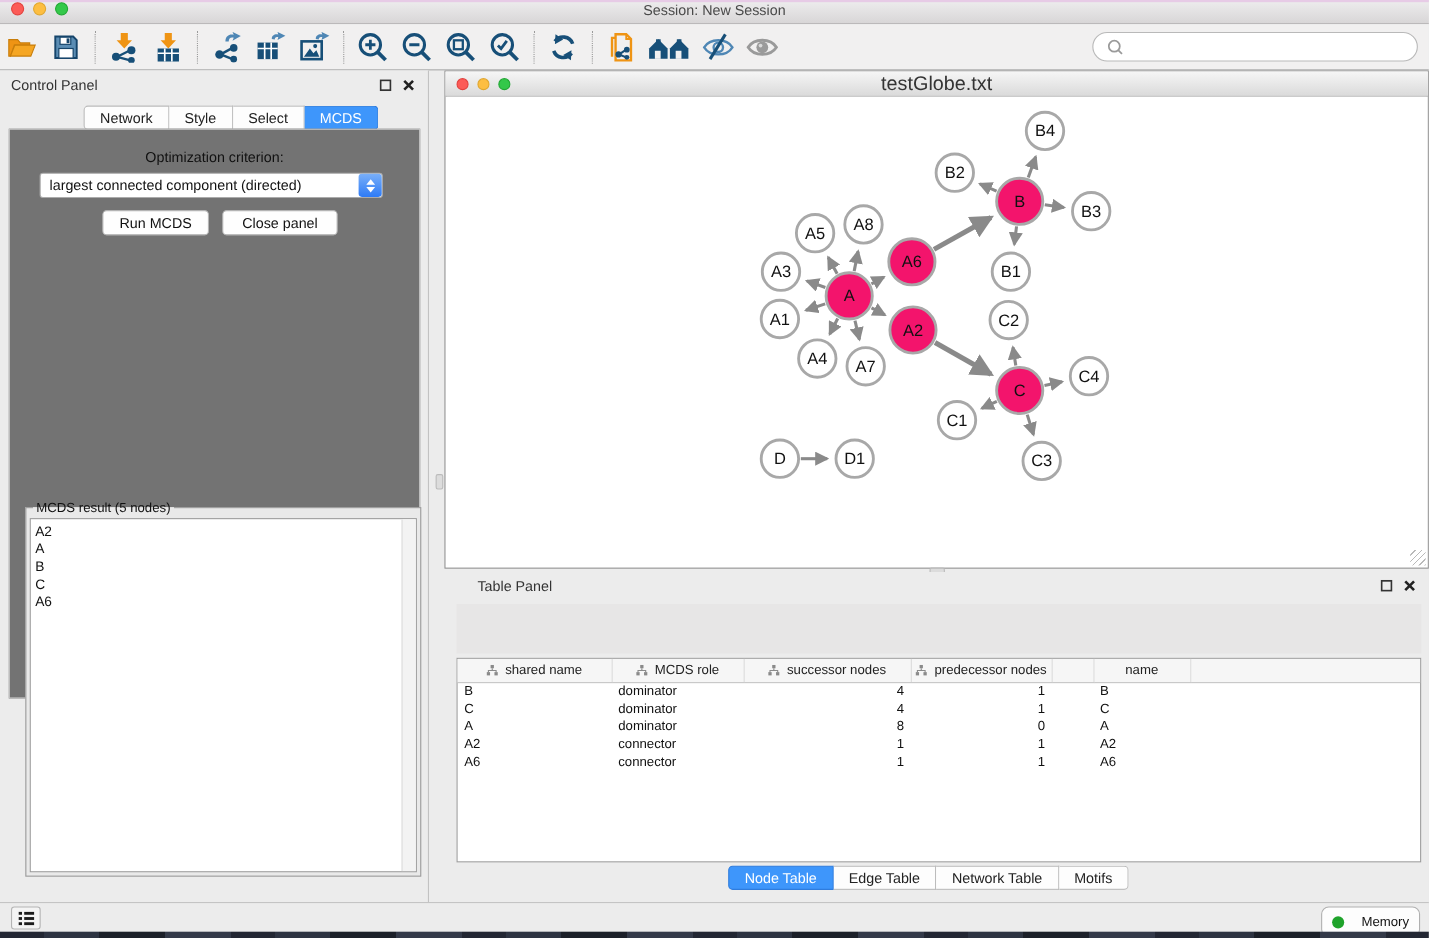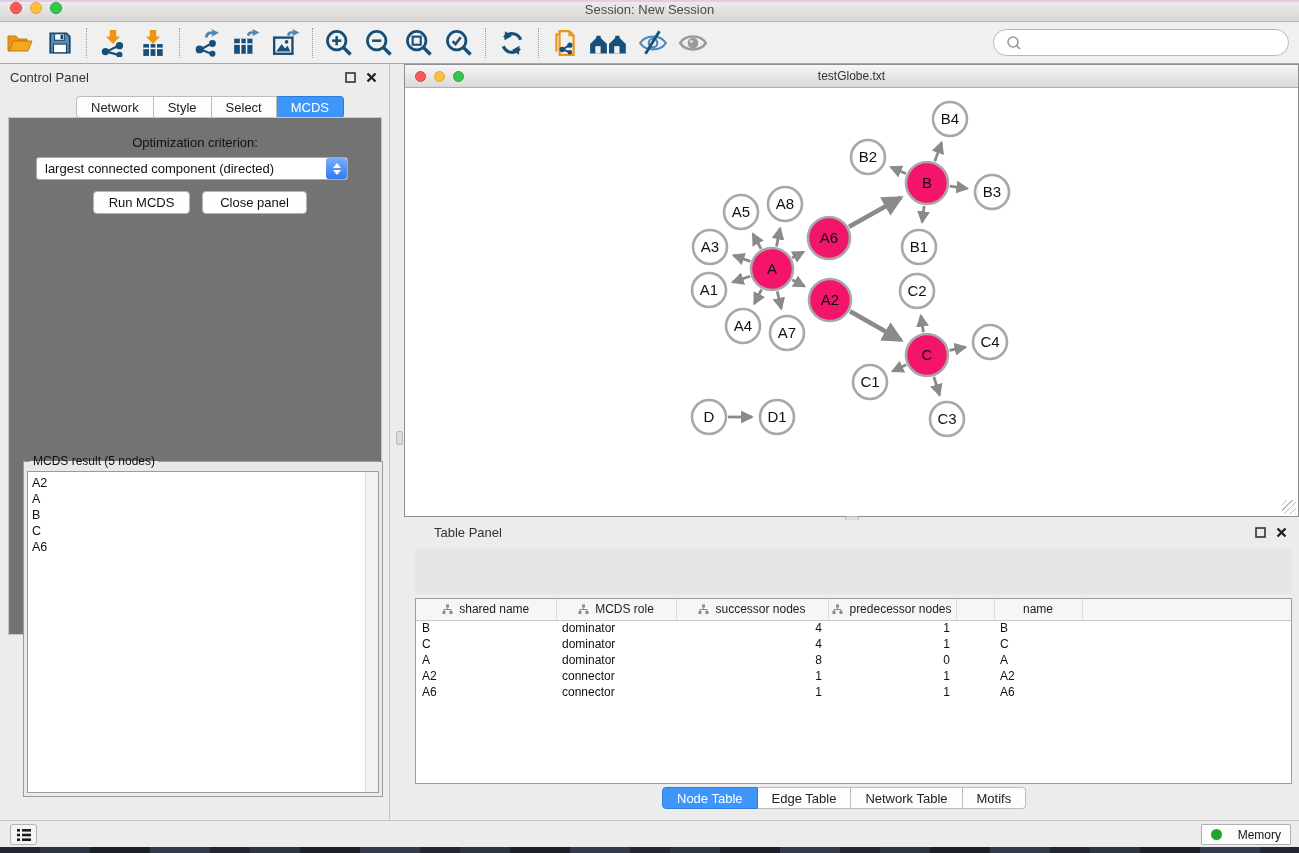--- a/index.html
+++ b/index.html
@@ -55,21 +55,21 @@
   #mcds-listbox { width:100%; height:100%; background:#fff; border:1px solid #9b9b9b; position:relative; overflow:hidden; }
   #mcds-result-list { list-style:none; padding:3px 0 0 4px; }
   #mcds-result-list li { font-size:12.5px; line-height:16px; color:#111; }
   #mcds-scroll { position:absolute; right:0; top:0; width:13px; height:100%; background:#f3f3f3; border-left:1px solid #ddd; }
 
   
   #network-window { left:404px; top:64px; width:895px; height:453px; background:#fff; border:1px solid #8f8f8f; }
   #nw-titlebar { position:absolute; left:0; top:0; width:100%; height:23px;
     background:linear-gradient(#f6f6f6,#dadada); border-bottom:1px solid #aeaeae; display:flex; align-items:center; }
   #nw-titlebar .lights .light { width:11px; height:11px; }
-  #nw-titlebar .title { position:absolute; left:0; right:0; text-align:center; font-size:12px; color:#333; }
+  #nw-titlebar .title { position:absolute; left:0; right:0; text-align:center; font-size:18px; color:#333; }
   #nw-canvas { position:absolute; left:1px; top:23px; width:891px; height:427px; background:#fff; }
   #resize-grip { position:absolute; right:2px; bottom:2px; width:14px; height:14px;
     background:repeating-linear-gradient(135deg, transparent 0 3px, #b9b9b9 3px 4px); }
   .split-handle-v { left:396px; top:431px; width:7px; height:14px; background:#dcdcdc; border:1px solid #bbb; border-radius:2px; }
   .split-handle-h { left:845px; top:516px; width:14px; height:6px; background:#dcdcdc; border:1px solid #bbb; border-radius:2px; }
 
   
   #table-panel { left:404px; top:520px; width:895px; height:300px; background:#ececec; }
   #tp-header { position:absolute; left:14px; top:5px; font-size:13px; color:#333;margin-left:16px; }
   #tp-toolbar { position:absolute; left:11px; top:29px; width:877px; height:45px; background:#e7e6e6;
@@ -83,22 +83,22 @@
   #node-table th .hwrap { display:flex; align-items:center; justify-content:center; gap:6px; }
   #node-table td { font-size:12px; height:16px; padding:0 6px; color:#111; white-space:nowrap; overflow:hidden; }
   td.al { text-align:left; padding-left:14px; }
   td.ar { text-align:right; padding-right:14px; }
   #tp-tabs { position:absolute; left:258px; top:267px; display:flex; }
 
   
   #statusbar { left:0; top:820px; width:1299px; height:27px; background:#ececec; border-top:1px solid #c4c4c4; }
   #list-btn { position:absolute; left:10px; top:3px; width:27px; height:21px; background:#f4f4f4;
     border:1px solid #b4b4b4; border-radius:3px; display:flex; align-items:center; justify-content:center; }
-  #memory-btn { position:absolute; right:8px; top:3px; height:21px; padding:0 9px; background:#fdfdfd;
-    border:1px solid #b0b0b0; border-radius:1px; display:flex; align-items:center; gap:16px; font-size:12px; color:#111; }
+  #memory-btn { position:absolute; right:8px; top:3px; height:28px; padding:0 9px; background:#fdfdfd;
+    border:1px solid #b0b0b0; border-radius:7px; display:flex; align-items:center; gap:16px; font-size:12px; color:#111; }
   #memory-dot { width:11px; height:11px; border-radius:50%; background:#1fa32b; }
   #desktop-strip { left:0; top:847px; width:1299px; height:6px;
     background:repeating-linear-gradient(90deg,#232733 0 40px,#2e3442 40px 90px,#1c2029 90px 150px,#343a49 150px 210px); }
 
   svg { display:block; }
   .navy { fill:#174f78; }
   .steel { fill:#4f87b5; }
   .orange { fill:#ef9414; }
 </style>
 </head>

